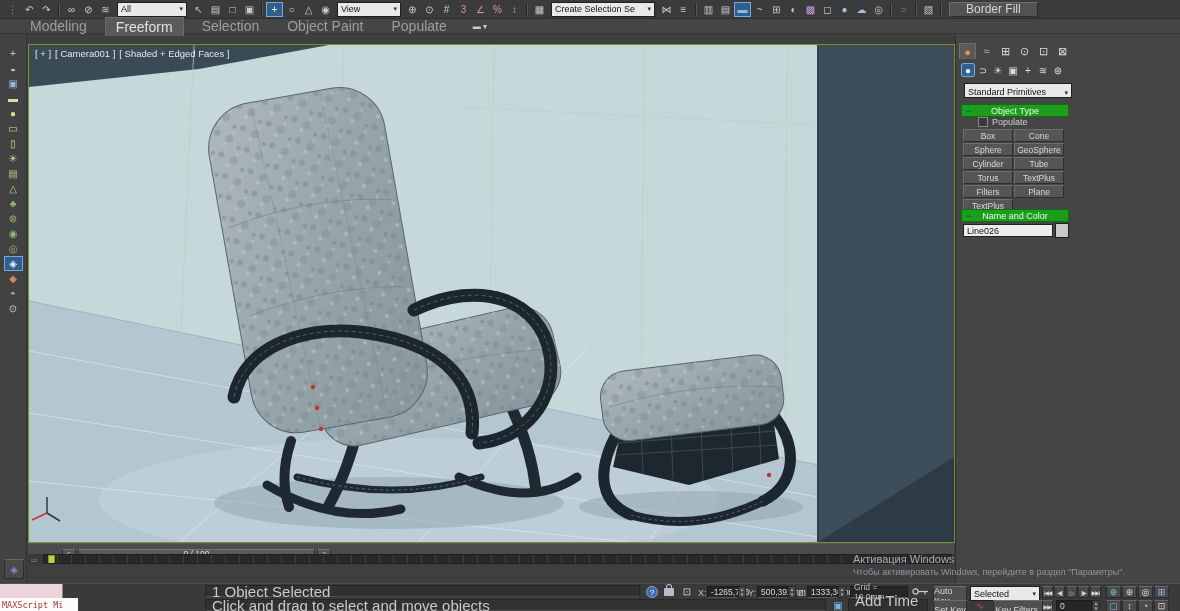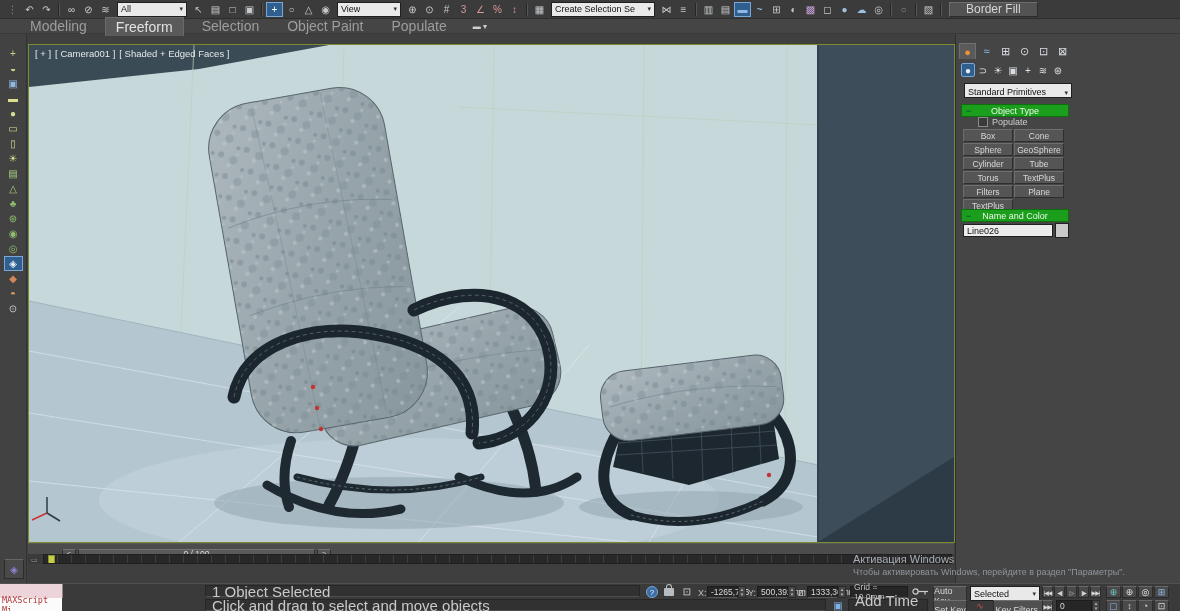--- a/index.html
+++ b/index.html
@@ -70,21 +70,21 @@
   #curve-editor-btn{position:absolute;left:4px;top:559px;width:18px;height:18px;background:#4a4a4a;
             border:1px solid #2c2c2c;border-top-color:#666;display:flex;align-items:center;justify-content:center;
             color:#8f85d8;font-size:10px;}
   
   #watermark{position:absolute;left:853px;top:553px;z-index:30;pointer-events:none;}
   #watermark .wm-t{font-size:11px;color:#a6acb3;}
   #watermark .wm-s{font-size:9px;color:#8f959d;margin-top:2px;}
   
   #statusbar{position:absolute;left:0;top:583px;width:1180px;height:28px;background:#3a3a3a;border-top:1px solid #515151;}
   #macro-rec{position:absolute;left:0;top:0;width:62px;height:14px;background:#ecd4da;border-right:1px solid #888;}
-  #listener{position:absolute;left:0;top:14px;width:62px;height:14px;background:#fbfbfb;color:#b03a3a;
+  #listener{position:absolute;left:0;top:14px;width:78px;height:14px;background:#fbfbfb;color:#b03a3a;
             font-family:"DejaVu Sans Mono",monospace;font-size:8.5px;display:flex;align-items:center;padding-left:2px;box-sizing:border-box;}
   .status-field{position:absolute;background:#313131;border:1px solid #262626;border-bottom-color:#4c4c4c;
             color:#c9c9c9;font-size:15px;display:flex;align-items:center;padding:0 6px;box-sizing:border-box;}
   .coord-label{position:absolute;font-size:9px;color:#bdbdbd;top:4px;}
   .dark-field{position:absolute;top:2px;height:12px;background:#262626;border:1px solid #1c1c1c;border-bottom-color:#565656;
             color:#dadada;font-size:8.5px;display:flex;align-items:center;padding:0 3px;box-sizing:border-box;}
   .spinner{position:absolute;top:2px;width:8px;height:12px;background:#454545;border:1px solid #2a2a2a;box-sizing:border-box;
             display:flex;flex-direction:column;align-items:center;justify-content:center;color:#b5b5b5;}
   .spinner span{font-size:4.5px;line-height:5px;}
   .sb-btn{position:absolute;height:19px;background:#505050;border:1px solid #2c2c2c;border-top-color:#6e6e6e;

